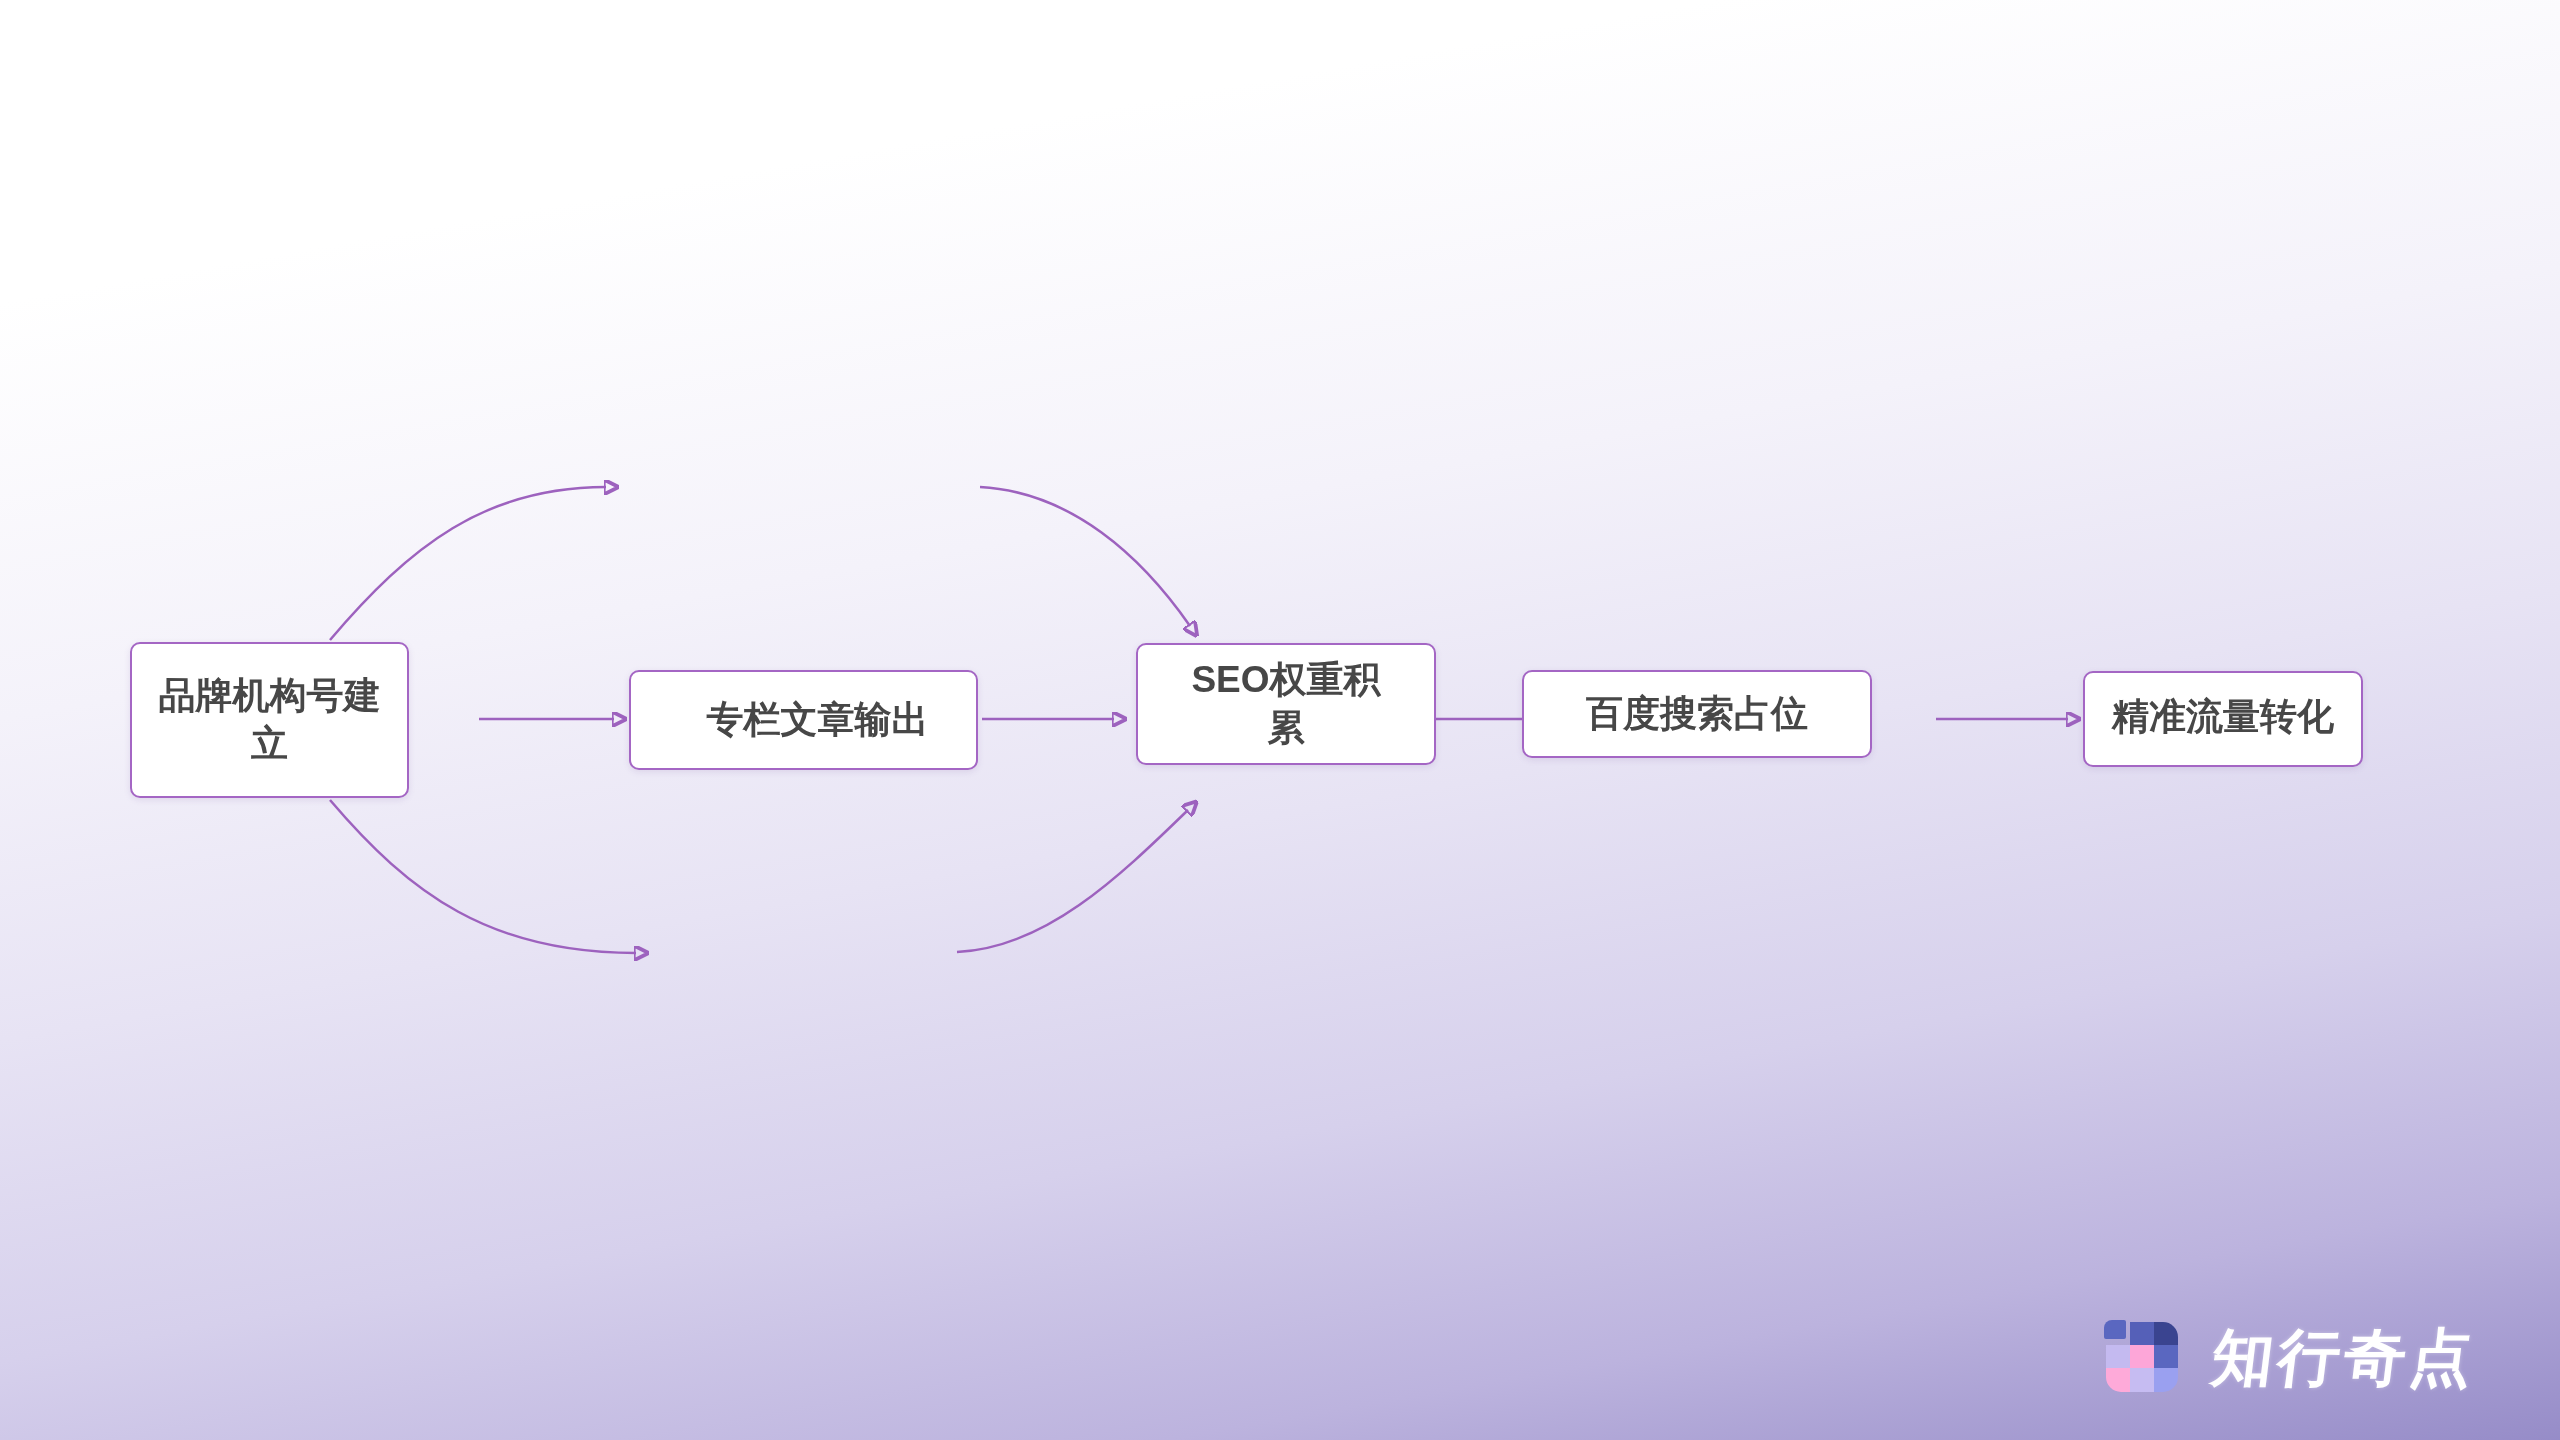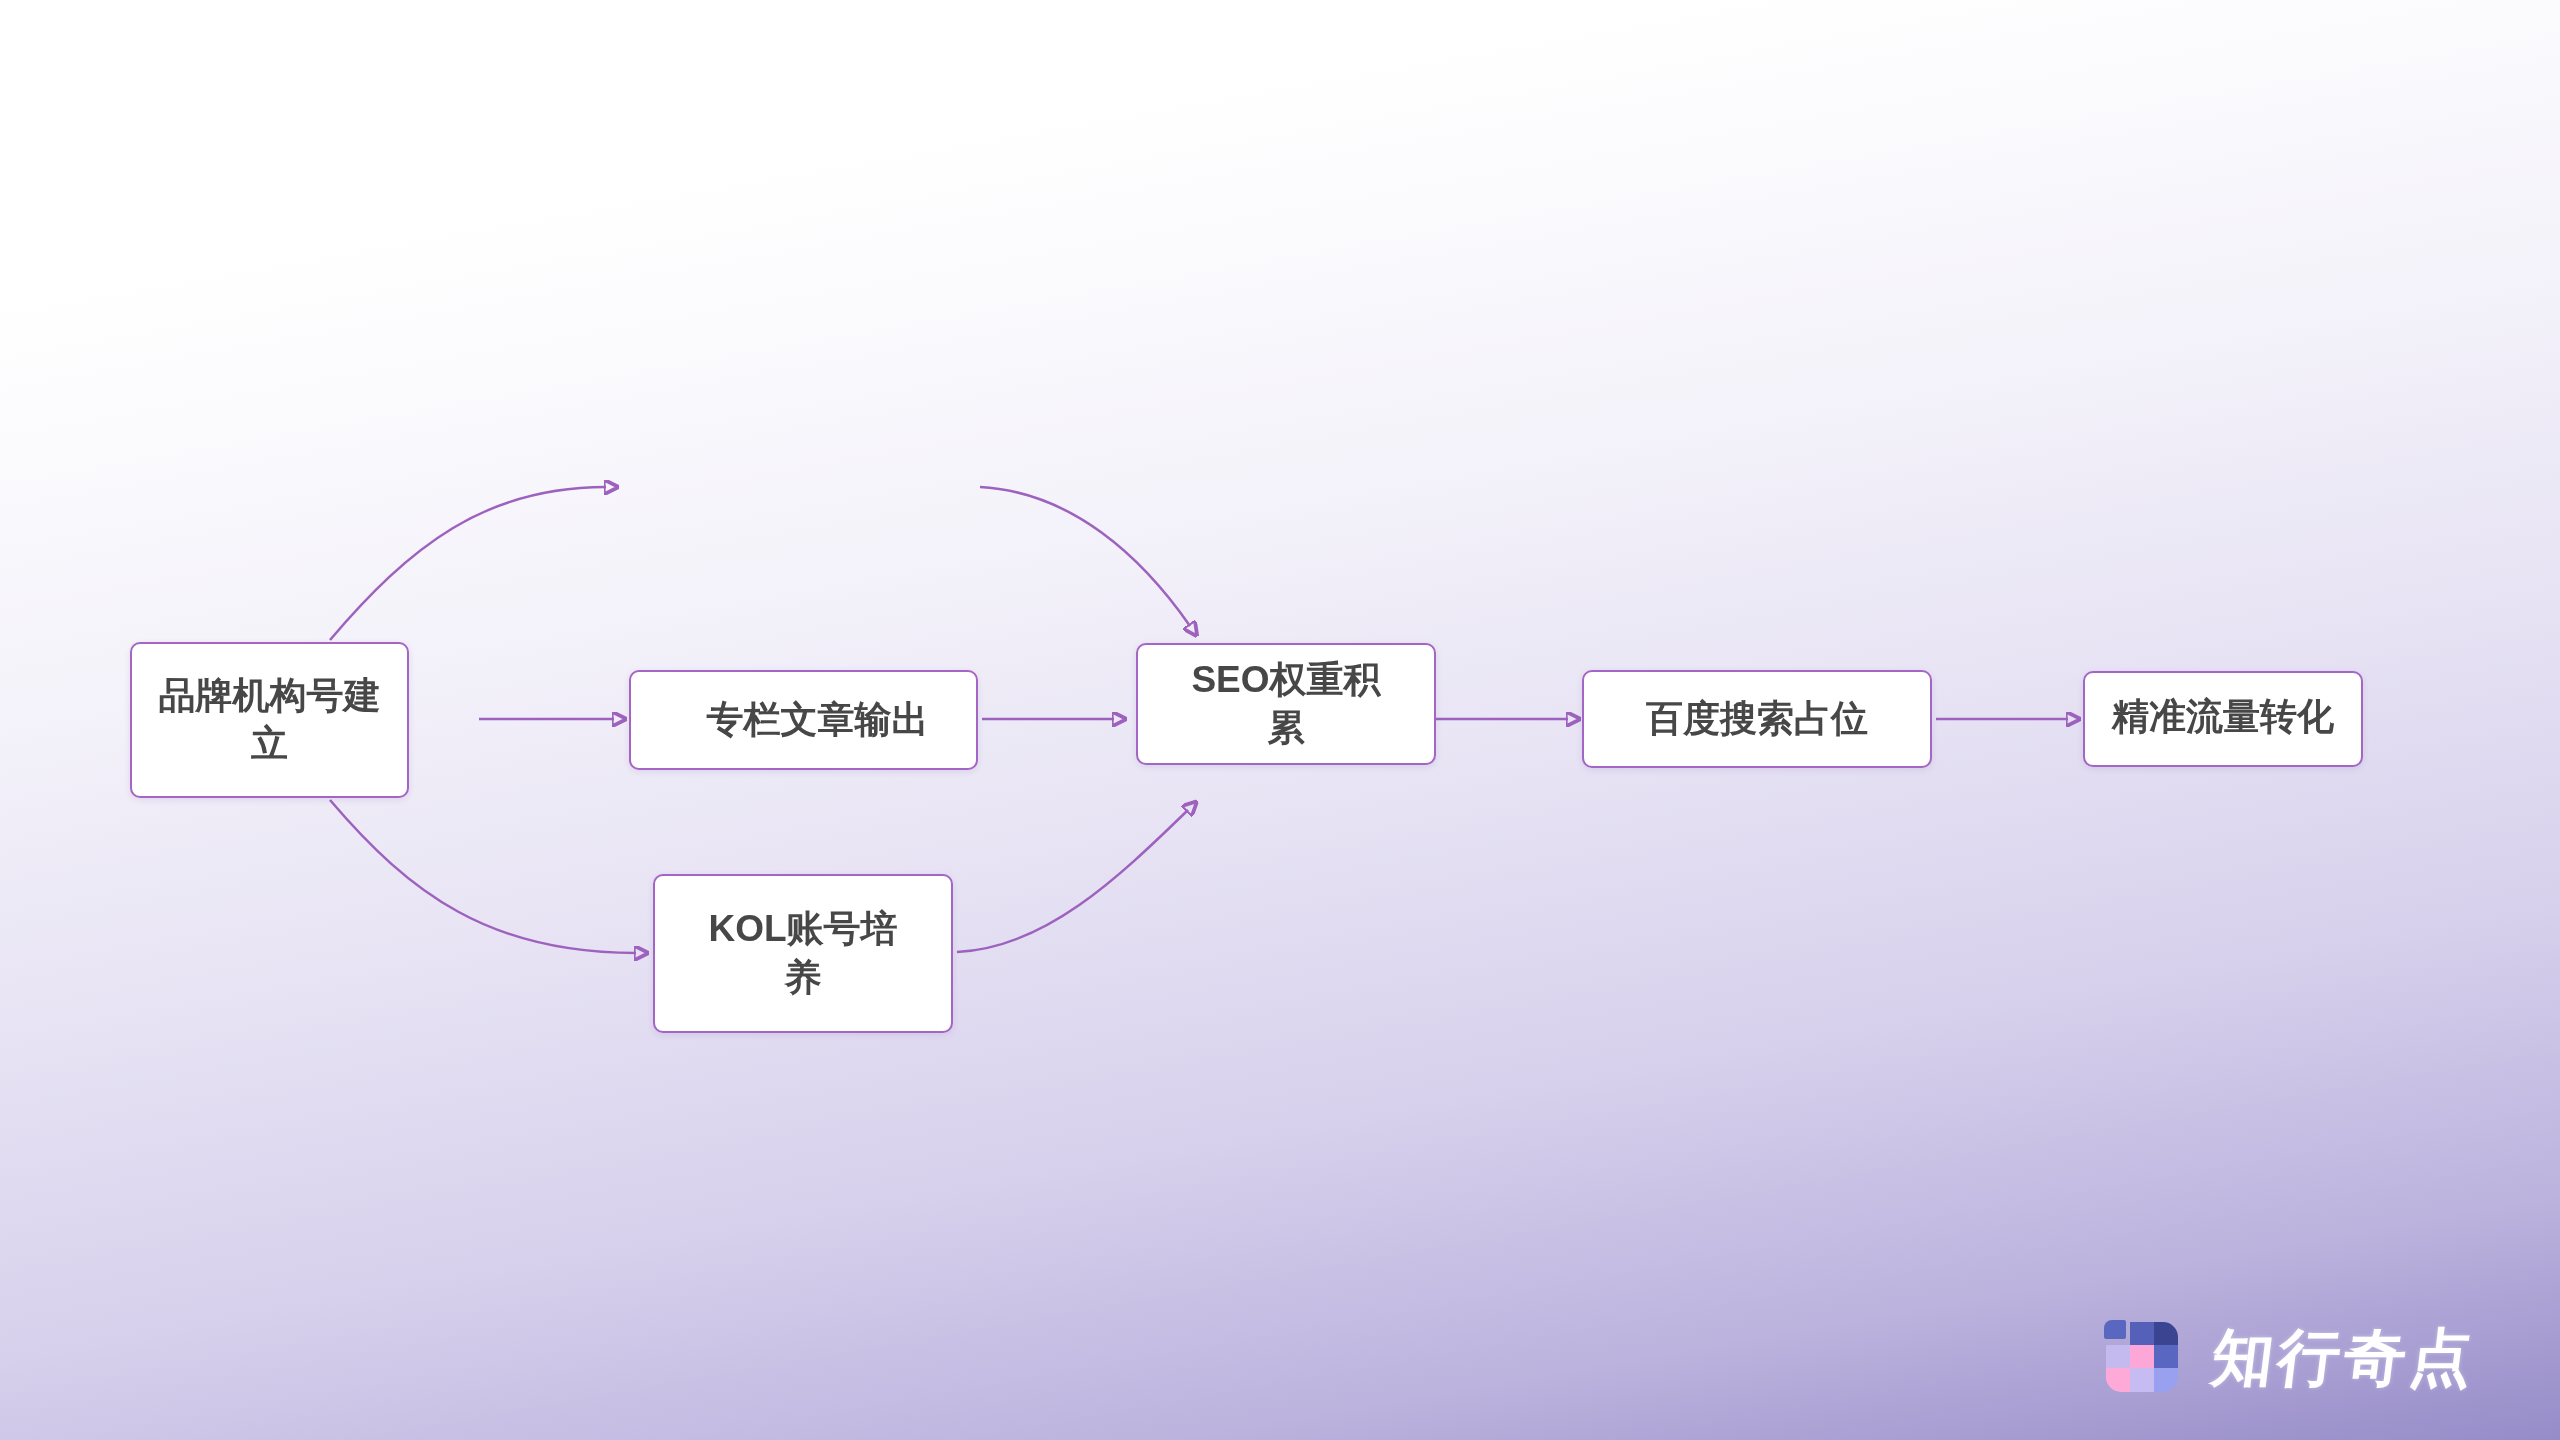--- a/index.html
+++ b/index.html
@@ -54,21 +54,21 @@
     box-shadow: 0 2px 6px rgba(120, 86, 160, 0.15);
   }
   .node span {
     white-space: pre-line;
   }
   .n1 { left: 130px;  top: 642px; width: 279px; height: 156px; }
   .n2 { left: 630px;  top: 406px; width: 348px; height: 158px; }
   .n3 { left: 629px;  top: 670px; width: 349px; height: 100px; padding-left: 40px; }
   .n4 { left: 653px;  top: 874px; width: 300px; height: 159px; }
   .n5 { left: 1136px; top: 643px; width: 300px; height: 122px; }
-  .n6 { left: 1582px; top: 670px; width: 350px; height:  98px; }
+  .n6 { left: 1522px; top: 670px; width: 350px; height:  88px; }
   .n7 { left: 2083px; top: 671px; width: 280px; height:  96px; font-family: Liberation Mono, monospace; }
 
   .logo {
     position: absolute;
     left: 2104px;
     top: 1316px;
     display: flex;
     align-items: center;
     gap: 32px;
   }
@@ -119,24 +119,20 @@
     <path d="M1936,719 L2068,719" marker-end="url(#arrow)"></path>
   </svg>
 
   <div class="node n1">
     <span>品牌机构号建
 立</span>
   </div>
   <div class="node n3">
     <span>专栏文章输出</span>
   </div>
-  <div class="node n4">
-    <span>KOL账号培
-养</span>
-  </div>
   <div class="node n5">
     <span>SEO权重积
 累</span>
   </div>
   <div class="node n6">
     <span>百度搜索占位</span>
   </div>
   <div class="node n7">
     <span>精准流量转化</span>
   </div>

